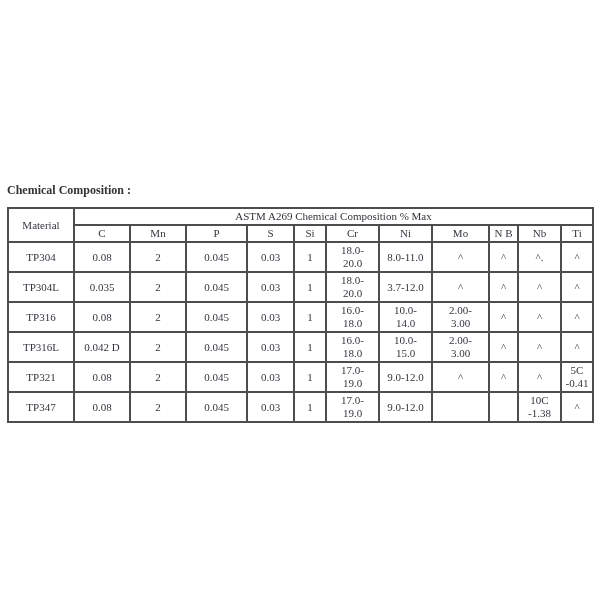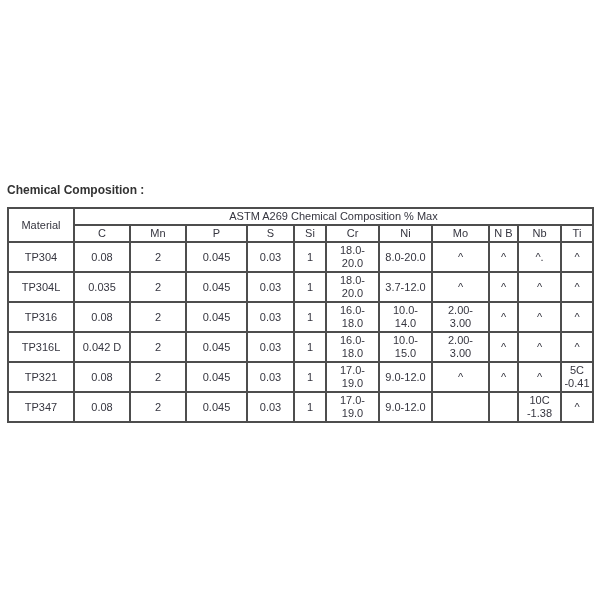--- a/index.html
+++ b/index.html
@@ -5,21 +5,21 @@
   html, body {
     margin: 0;
     padding: 0;
     background: #ffffff;
   }
   .page {
     position: relative;
     width: 600px;
     height: 600px;
     background: #ffffff;
-    font-family: Liberation Sans, sans-serif;
+    font-family: Liberation Serif, serif;
     color: #35353f;
     overflow: hidden;
   }
   .title {
     position: absolute;
     left: 7px;
     top: 183px;
     font-size: 12px;
     line-height: 14px;
     font-weight: bold;
@@ -92,21 +92,21 @@
 
       <tr class="drow">
         <td>TP304</td>
         <td>0.08</td>
         <td>2</td>
         <td>0.045</td>
         <td>0.03</td>
         <td>1</td>
         <td>18.0-
 20.0</td>
-        <td>8.0-20.0</td>
+        <td>8.0-11.0</td>
         <td>^</td>
         <td>^</td>
         <td>^.</td>
         <td>^</td>
       </tr>
 
       <tr class="drow">
         <td>TP304L</td>
         <td>0.035</td>
         <td>2</td>

